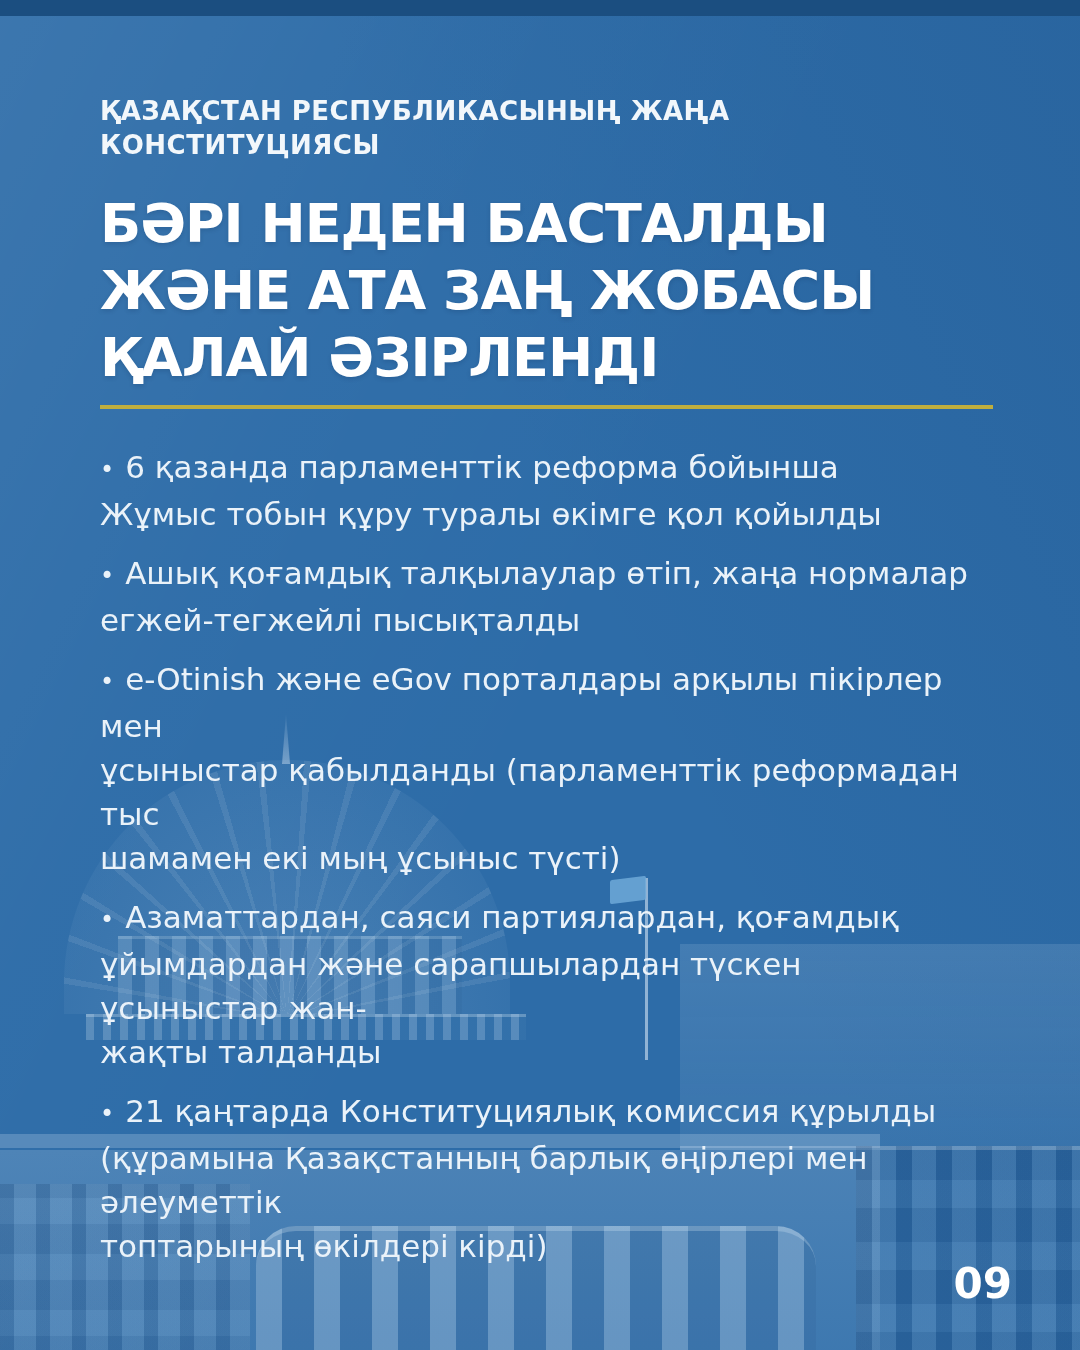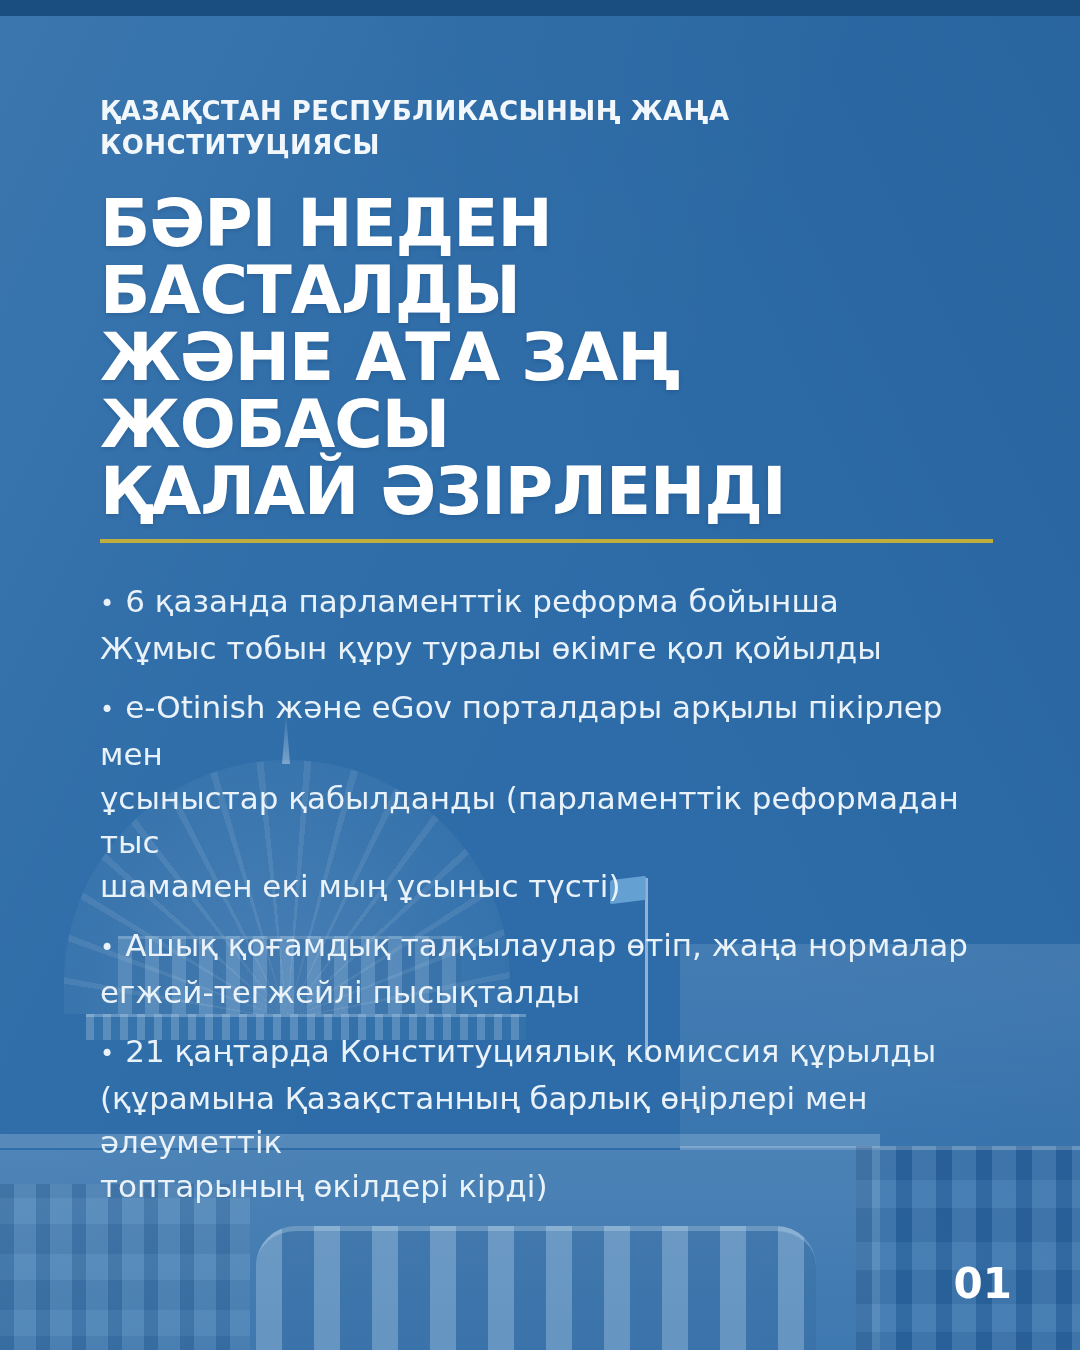--- a/index.html
+++ b/index.html
@@ -109,21 +109,21 @@
   }
   .kicker {
     font-size: 26px;
     font-weight: 700;
     letter-spacing: 0.5px;
     line-height: 34px;
     color: #f2f7fb;
   }
   .title {
     margin-top: 28px;
-    font-size: 66px;
+    font-size: 54px;
     font-weight: 800;
     line-height: 67px;
     letter-spacing: -1px;
     white-space: pre-line;
     color: #ffffff;
     text-shadow: 0 2px 4px rgba(10,40,80,0.18);
   }
   .divider {
     margin-top: 14px;
     width: 893px;
@@ -177,26 +177,29 @@
   <div class="content">
     <div class="kicker">ҚАЗАҚСТАН РЕСПУБЛИКАСЫНЫҢ ЖАҢА КОНСТИТУЦИЯСЫ</div>
     <h1 class="title">БӘРІ НЕДЕН БАСТАЛДЫ
 ЖӘНЕ АТА ЗАҢ ЖОБАСЫ
 ҚАЛАЙ ӘЗІРЛЕНДІ</h1>
     <div class="divider"></div>
 
     <div class="bullets">
       <p class="bullet-item"><span class="bullet-marker">•</span><span class="bullet-text">6 қазанда парламенттік реформа бойынша
 Жұмыс тобын құру туралы өкімге қол қойылды</span></p>
+      <p class="bullet-item"><span class="bullet-marker">•</span><span class="bullet-text">Ашық қоғамдық талқылаулар өтіп, жаңа нормалар
+егжей-тегжейлі пысықталды</span></p>
       <p class="bullet-item"><span class="bullet-marker">•</span><span class="bullet-text">e-Otinish және eGov порталдары арқылы пікірлер мен
 ұсыныстар қабылданды (парламенттік реформадан тыс
 шамамен екі мың ұсыныс түсті)</span></p>
-      <p class="bullet-item"><span class="bullet-marker">•</span><span class="bullet-text">Ашық қоғамдық талқылаулар өтіп, жаңа нормалар
-егжей-тегжейлі пысықталды</span></p>
+      <p class="bullet-item"><span class="bullet-marker">•</span><span class="bullet-text">Азаматтардан, саяси партиялардан, қоғамдық
+ұйымдардан және сарапшылардан түскен ұсыныстар жан-
+жақты талданды</span></p>
       <p class="bullet-item"><span class="bullet-marker">•</span><span class="bullet-text">21 қаңтарда Конституциялық комиссия құрылды
 (құрамына Қазақстанның барлық өңірлері мен әлеуметтік
 топтарының өкілдері кірді)</span></p>
 
     </div>
   </div>
 
-  <div class="page-number">01</div>
+  <div class="page-number">09</div>
 </div>
 
 </body></html>

